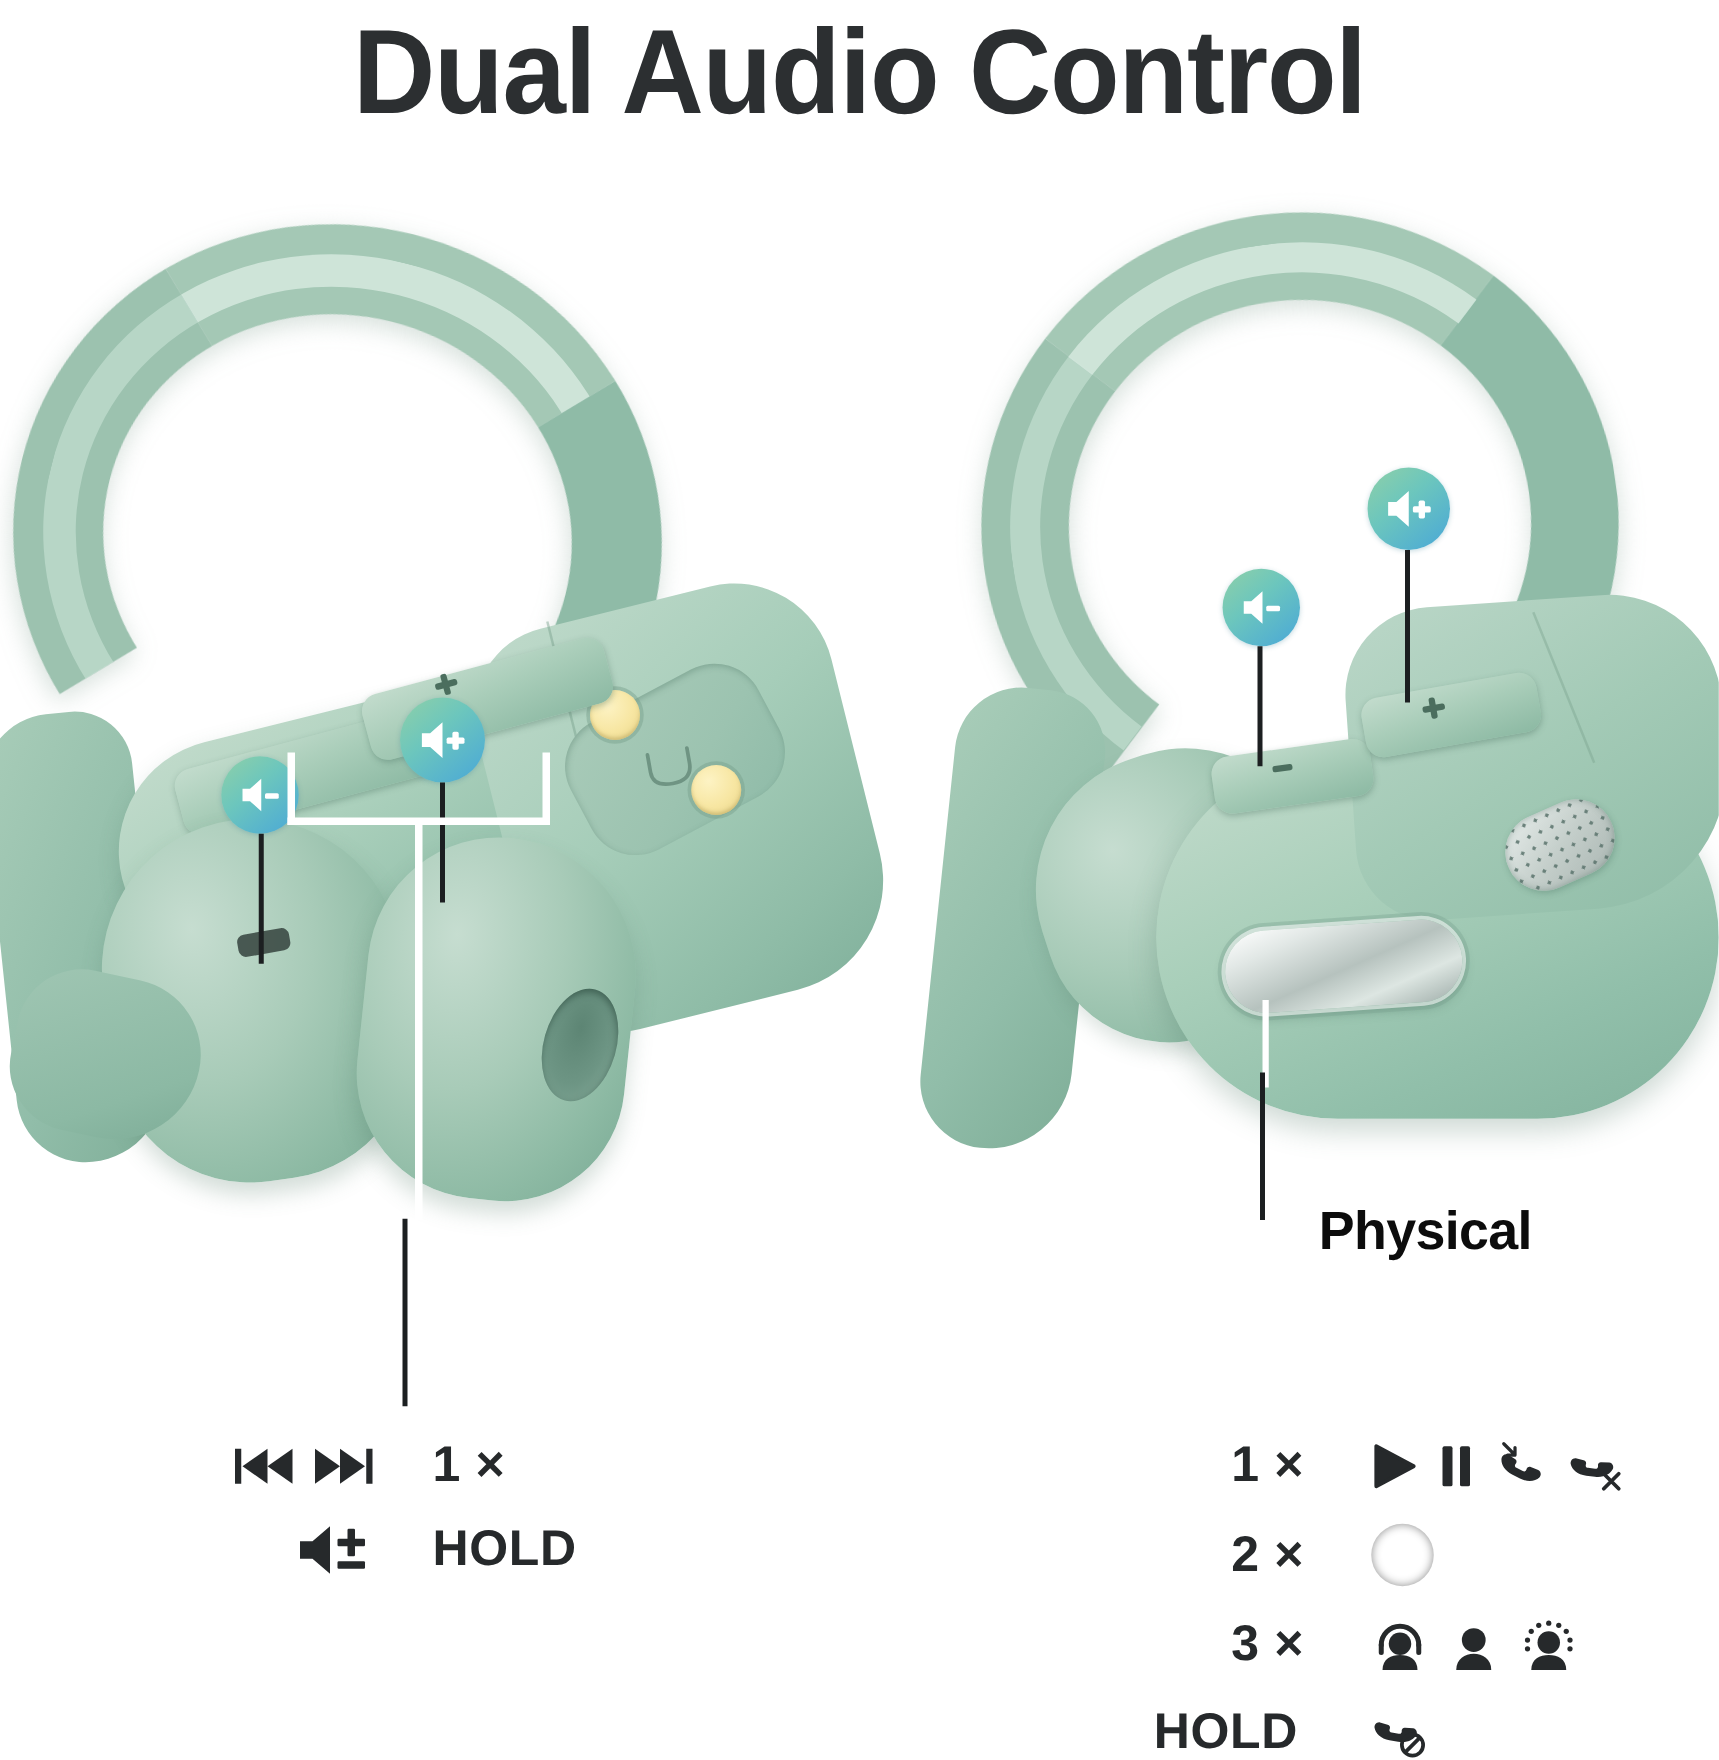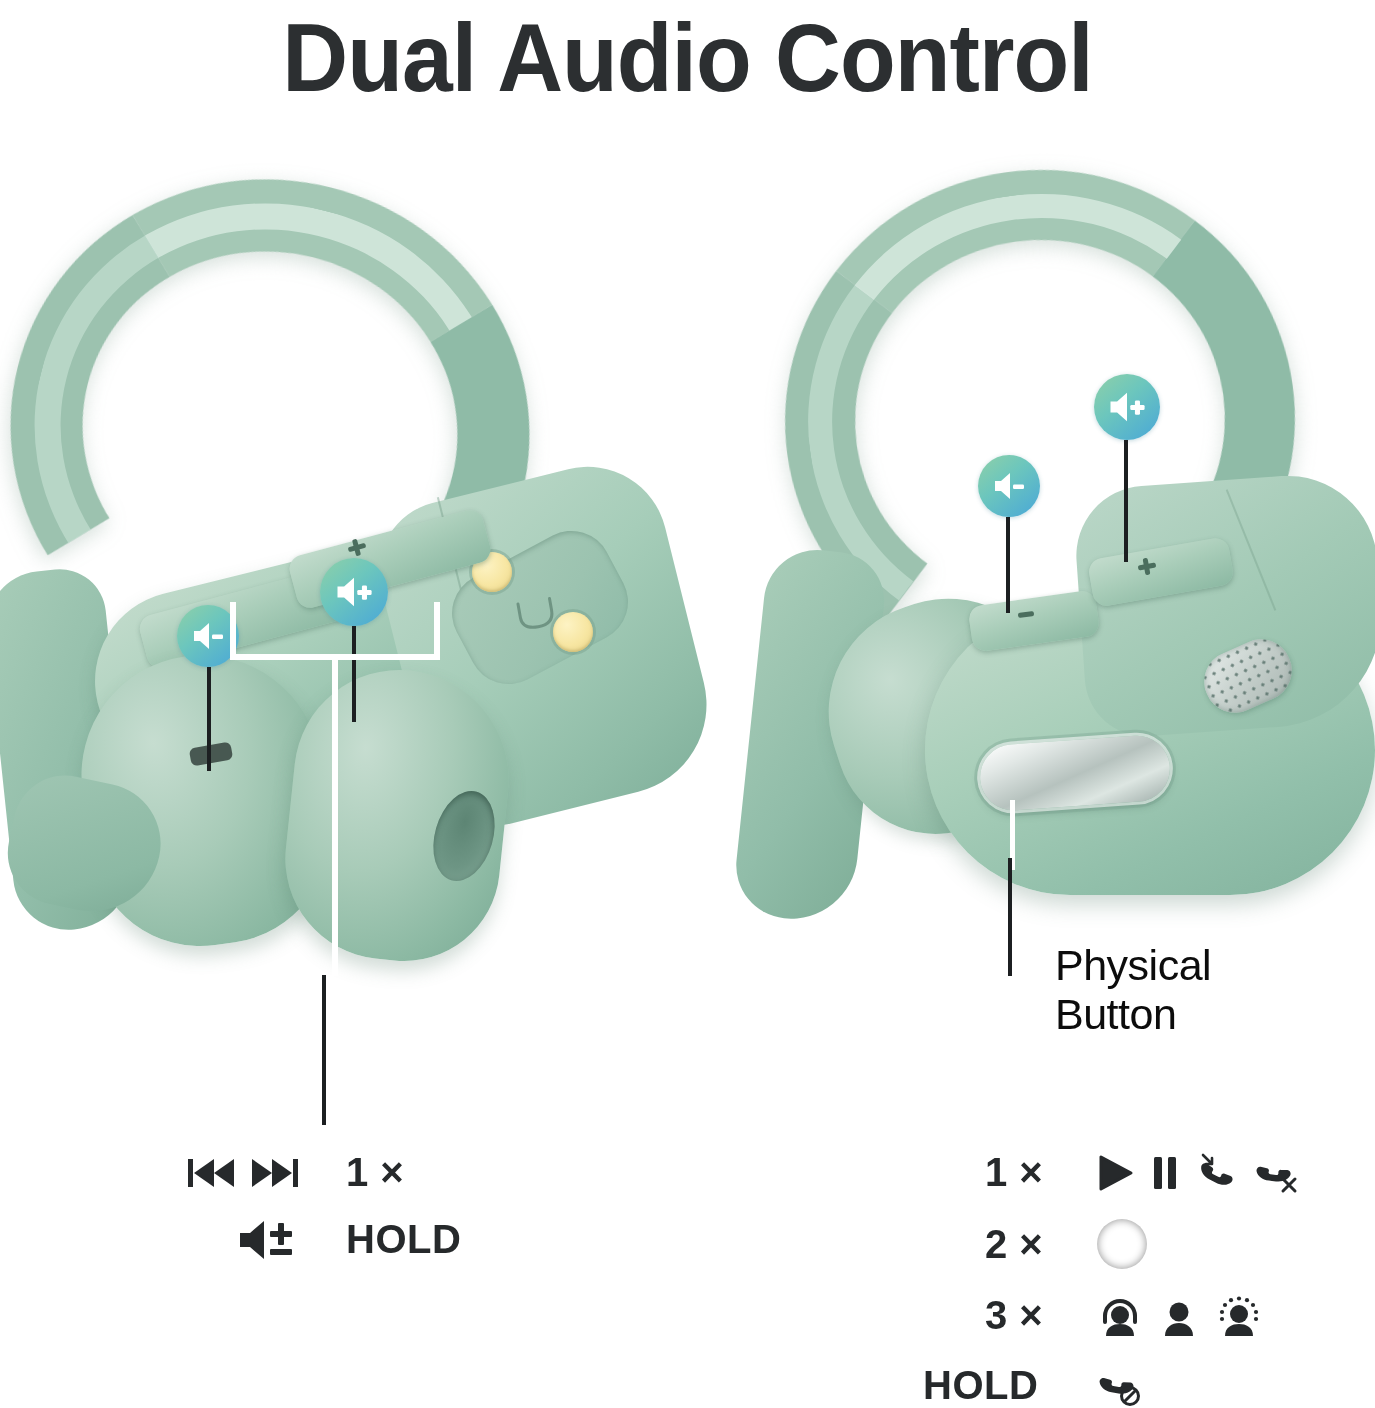--- a/index.html
+++ b/index.html
@@ -139,24 +139,24 @@
     position: absolute;
     border-left: 6px solid #ffffff;
     border-right: 6px solid #ffffff;
     border-bottom: 6px solid #ffffff;
   }
 
   
   .phys-label {
     position: absolute;
     left: 1055px;
-    top: 941px;
+    top: 961px;
     font-size: 43px;
     line-height: 49px;
-    font-weight: normal;
+    font-weight: bold;
     color: #0c0c0c;
     letter-spacing: -0.5px;
   }
 
   
   .legend { position: absolute; }
 
   .legend-row {
     display: flex;
     align-items: center;
@@ -365,21 +365,20 @@
     </div>
     <div class="lead" style="left:434px; top:290px; width:4px; height:122px;"></div>
 
     <div class="lead-white" style="left:320px; top:650px; width:5px; height:70px;"></div>
   </div>
 
   <div class="lead" style="position:absolute; left:1008px; top:858px; width:4px; height:118px;"></div>
 
   <div class="phys-label">
     <div>Physical</div>
-    <div>Button</div>
   </div>
 
 </div>
 
 <div class="legend legend-left">
 
   <div class="legend-row">
     <div class="lg-icons">
 
       <svg class="ico" width="50" height="40" viewBox="0 0 50 40">

